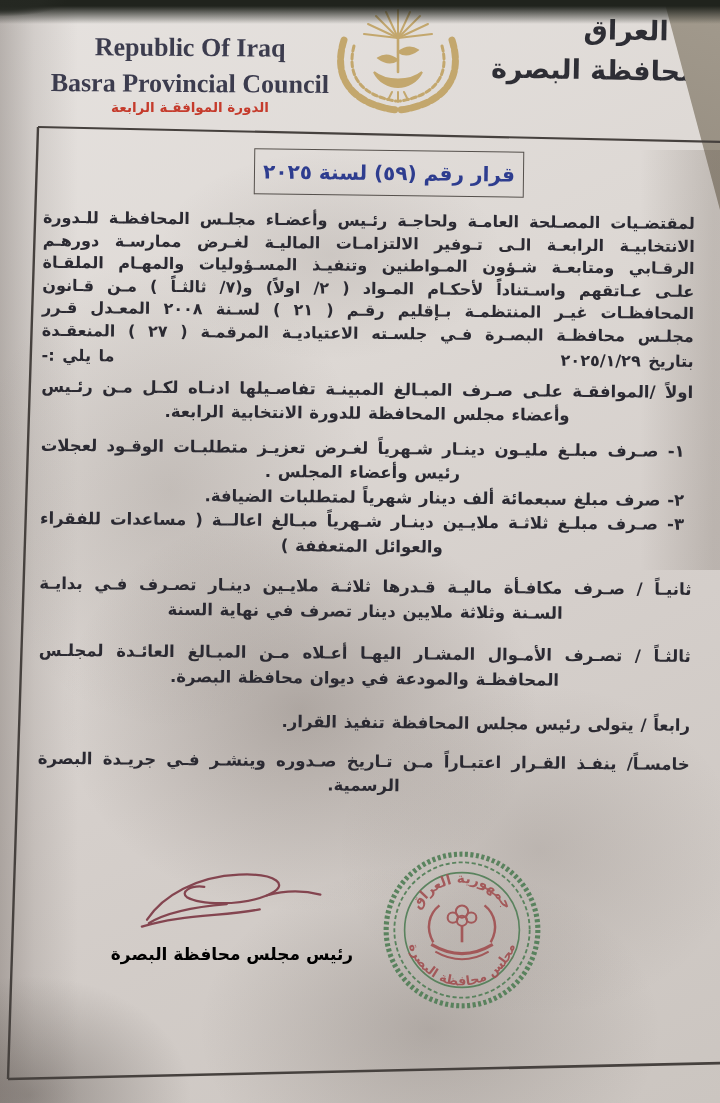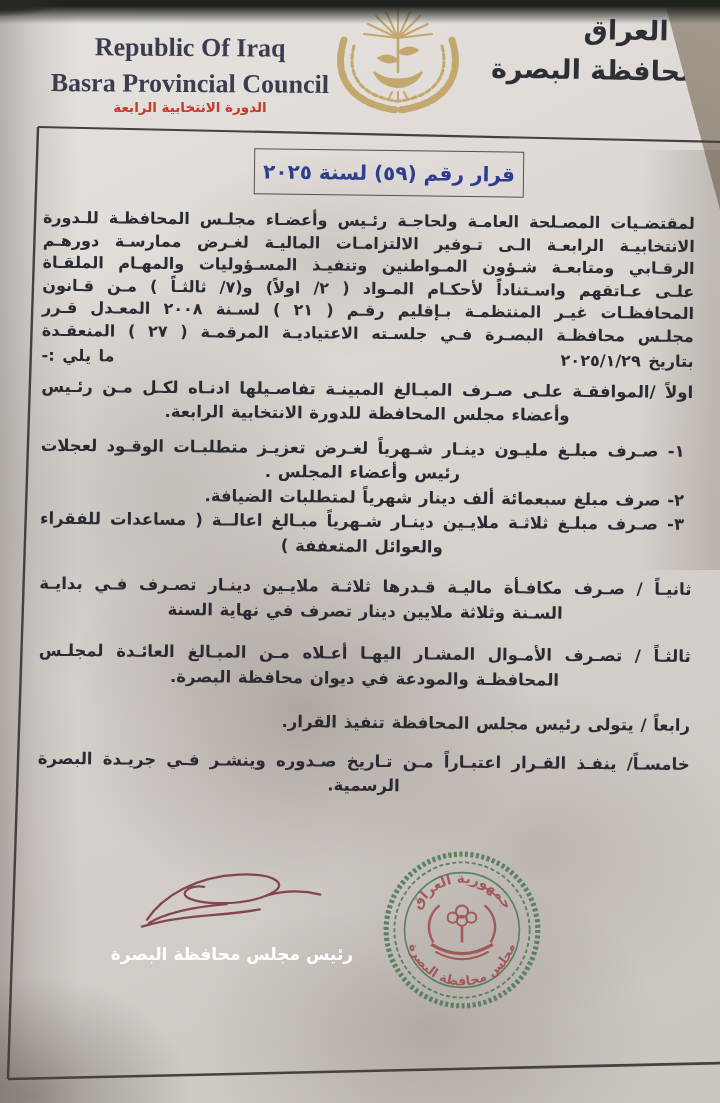--- a/index.html
+++ b/index.html
@@ -80,41 +80,41 @@
     text-align:justify;text-align-last:center;
   }
   .tl-right{text-align-last:right;}
   .mt8{margin-top:8px;} .mt14{margin-top:14px;}
   .mt16{margin-top:16px;} .mt18{margin-top:18px;} .mt20{margin-top:20px;}
   .items{padding:0;margin:10px 8px 0 0;}
   
   .sig-block{position:absolute;left:92px;top:866px;width:280px;text-align:center;direction:rtl;}
   .sig-svg{width:230px;height:78px;margin:0 0 -26px 0;}
   .sig-name{font-size:18px;font-weight:bold;color:#26252d;}
-  .sig-title{font-size:17px;font-weight:bold;color:#ffffff;margin-top:22px;}
+  .sig-title{font-size:17px;font-weight:bold;color:#000000;margin-top:22px;}
   .stamp{position:absolute;left:380px;top:848px;width:164px;height:164px;opacity:.9;}
 </style>
 </head>
 <body>
 
 <div class="paper"></div>
 
 <div class="shadow sh-left"></div>
 <div class="shadow sh-blob-b"></div>
 <div class="shadow sh-blob-a"></div>
 <div class="shadow sh-blob-c"></div>
 <div class="shadow sh-blob-d"></div>
 <div class="shadow sh-blob-e"></div>
 <div class="shadow sh-corner"></div>
 
 <div class="hdr-en">
   <div>Republic Of Iraq</div>
   <div>Basra Provincial Council</div>
 </div>
-<div class="hdr-term">الدورة الانتخابية الرابعة</div>
+<div class="hdr-term">الدورة الموافقـة الرابعة</div>
 
 <svg class="emblem" viewBox="0 0 140 120">
   <g stroke="#c3a76d" fill="none" stroke-linecap="round">
 
     <g stroke-width="2">
       <line x1="70" y1="34" x2="70" y2="6"></line>
       <line x1="70" y1="34" x2="58" y2="8"></line>
       <line x1="70" y1="34" x2="82" y2="8"></line>
       <line x1="70" y1="34" x2="48" y2="12"></line>
       <line x1="70" y1="34" x2="92" y2="12"></line>

